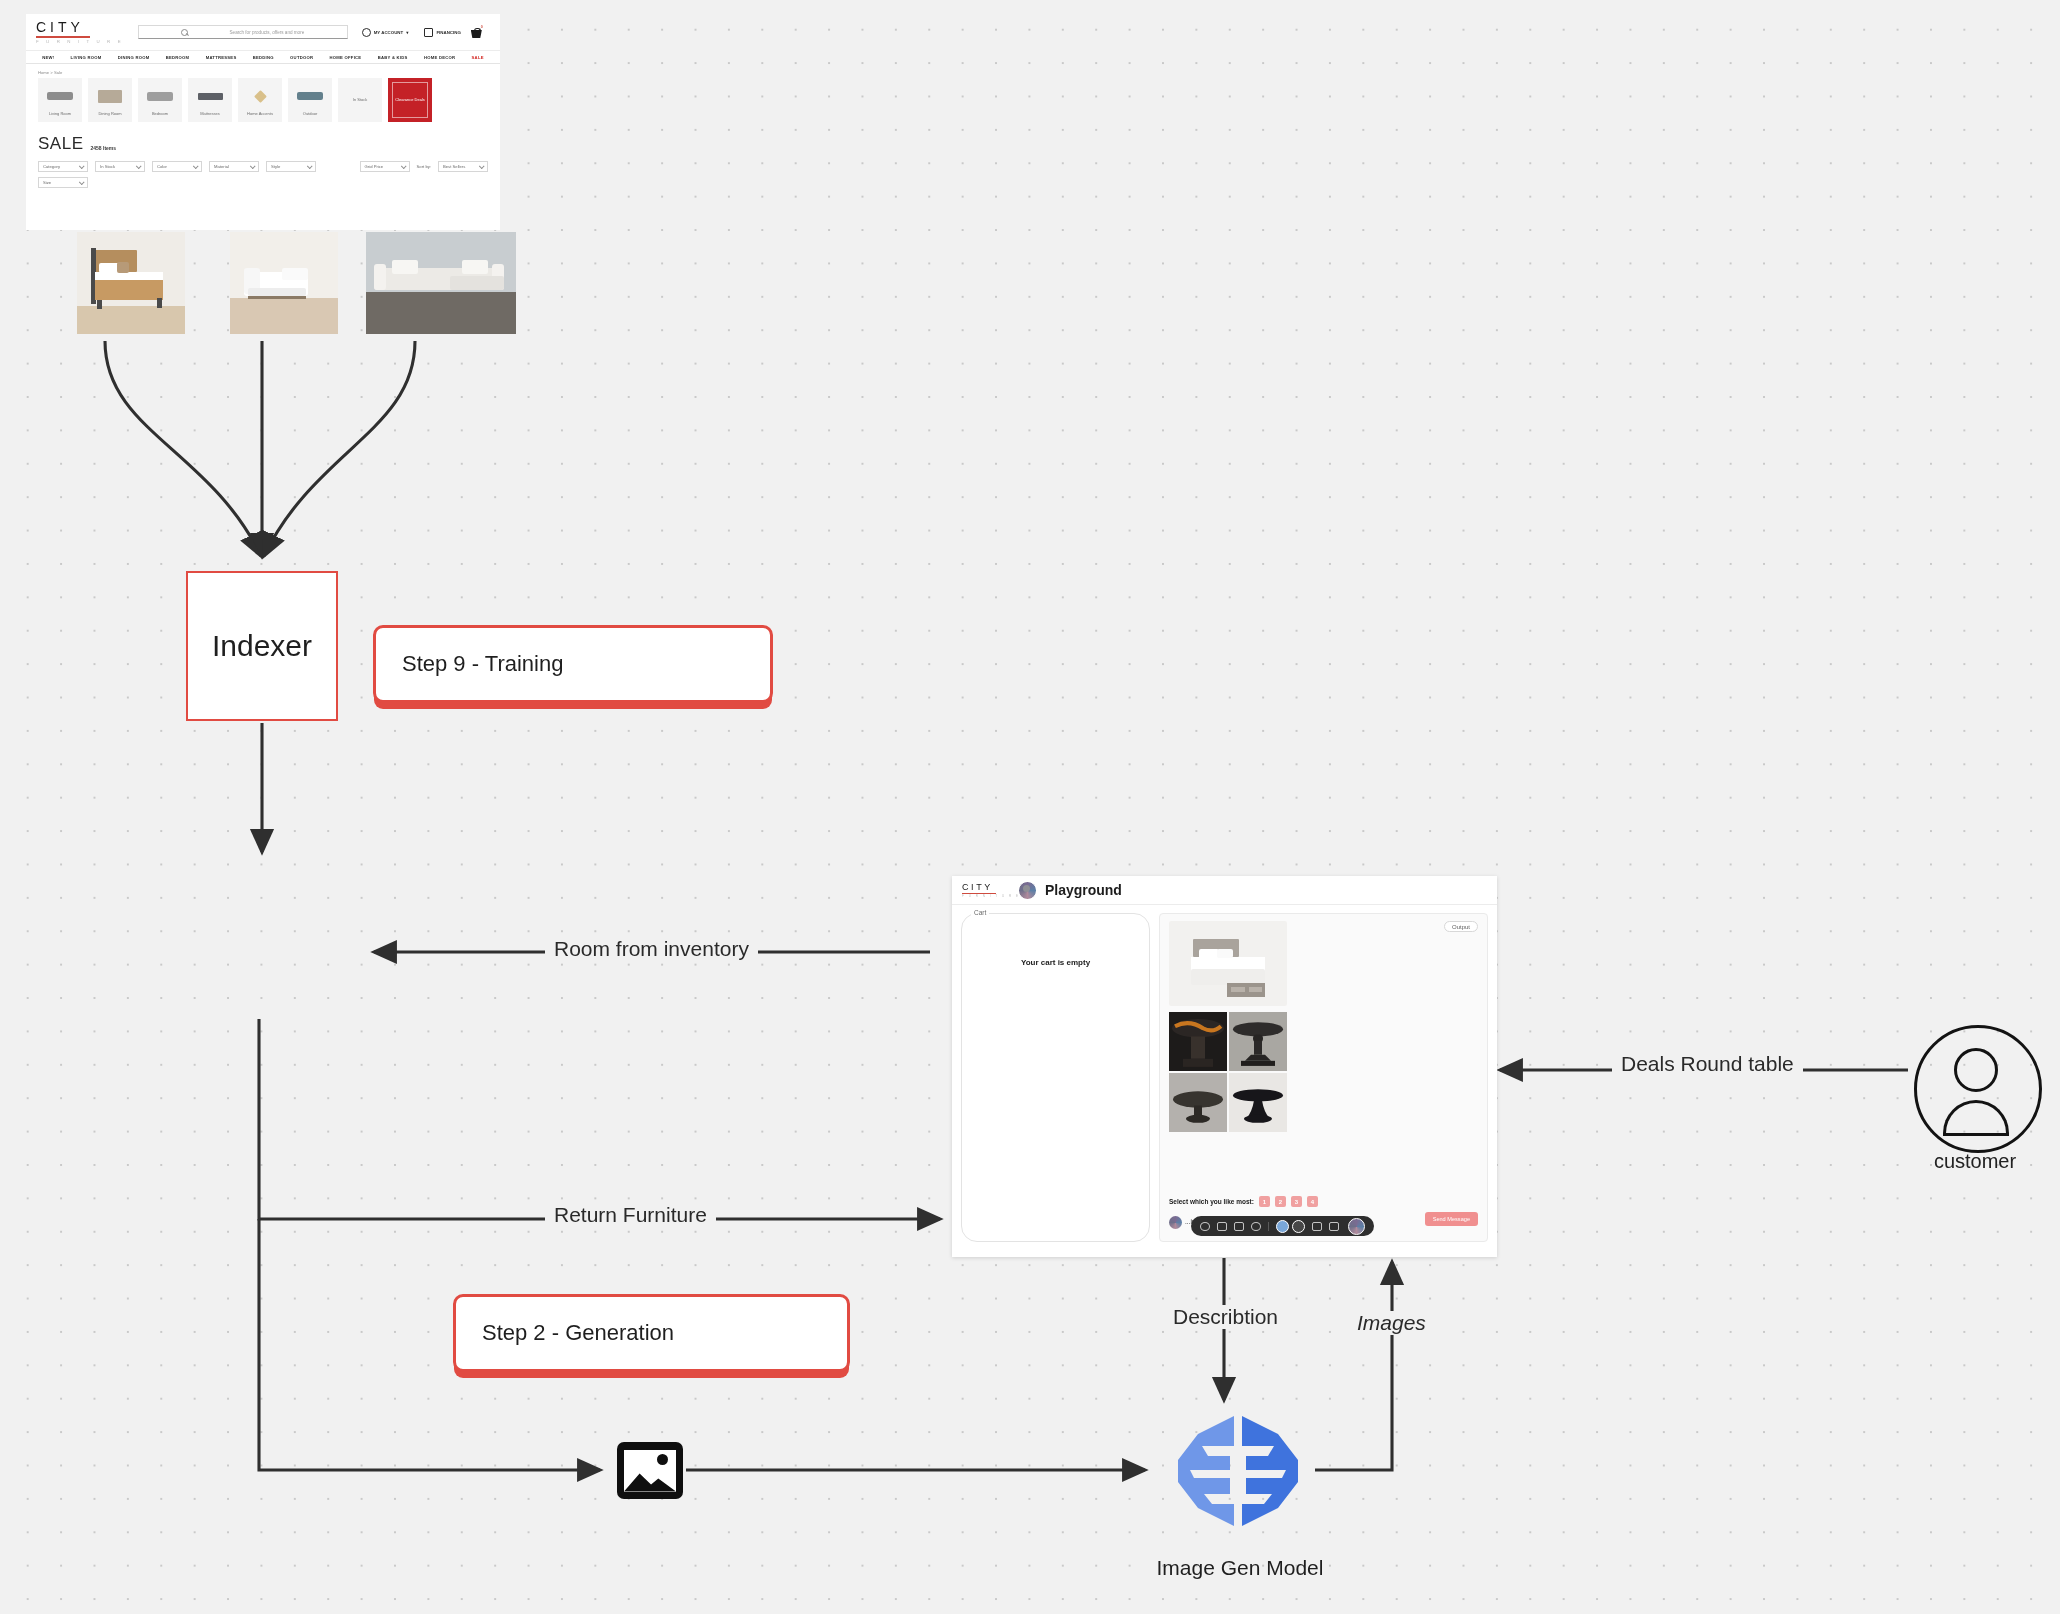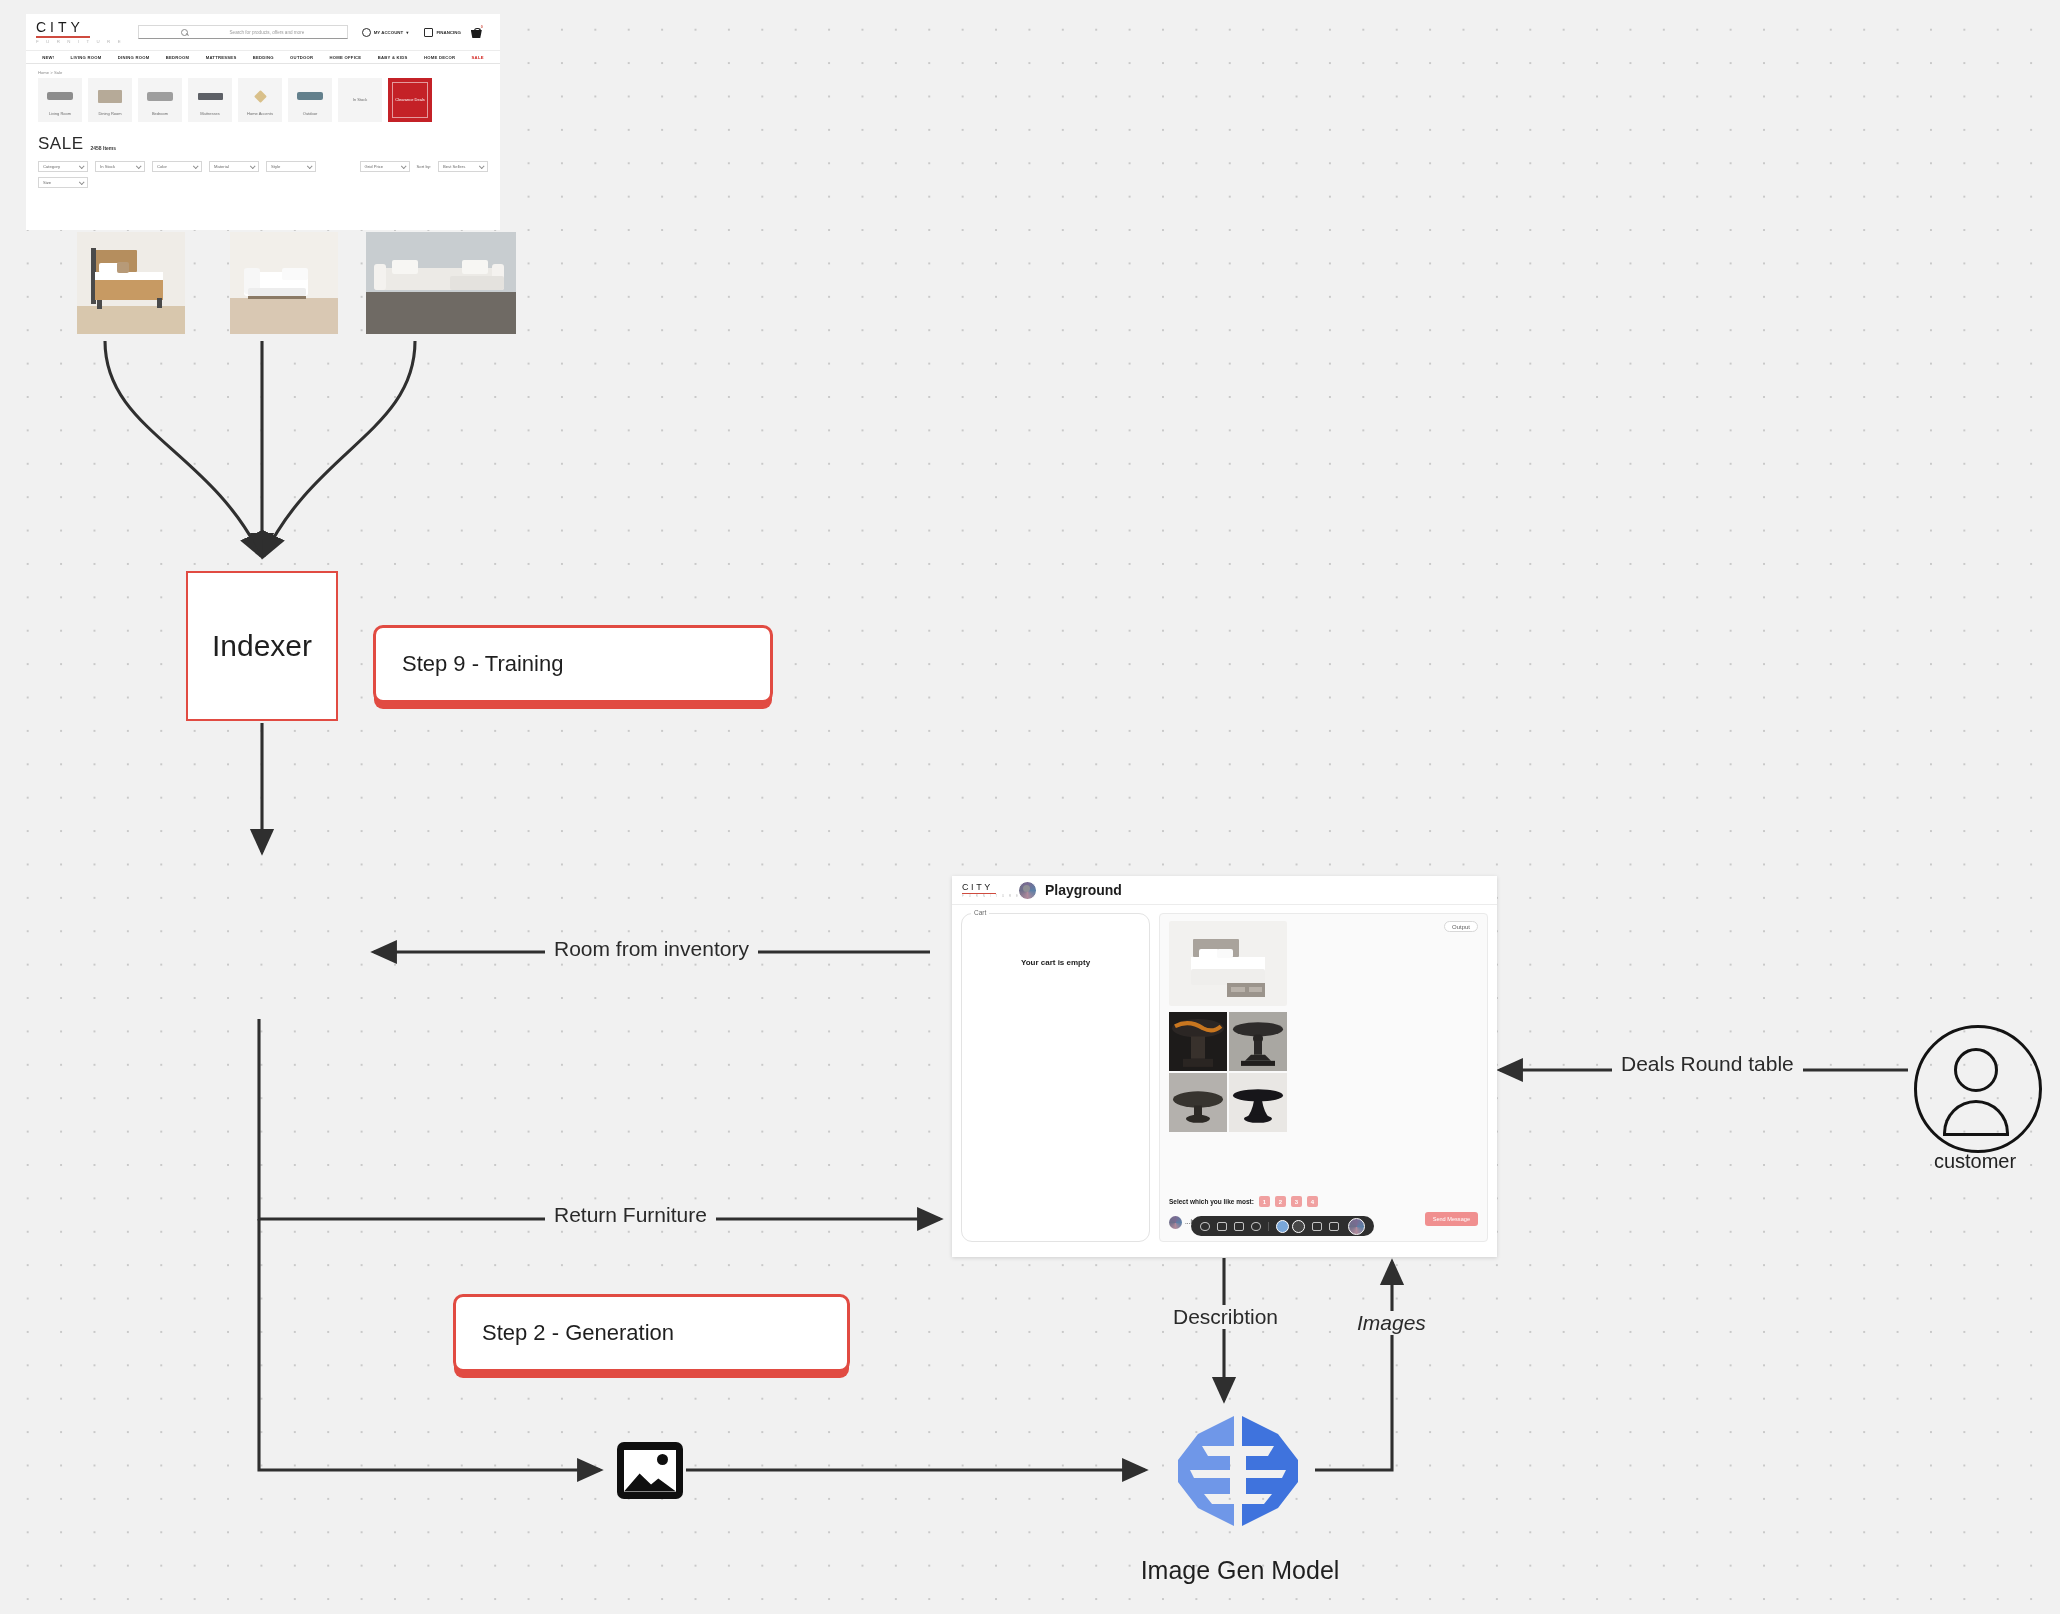--- a/index.html
+++ b/index.html
@@ -100,21 +100,21 @@
   .pg-logo{display:flex;flex-direction:column;line-height:1;}
   .pg-logo .a{font-size:9px;letter-spacing:2.6px;color:#1a1a1a;}
   .pg-logo .r{height:1px;background:#cf4b3f;width:34px;margin:1px 0;}
   .pg-logo .b{font-size:3px;letter-spacing:2px;color:#bdbdbd;}
   .pg-av{width:17px;height:17px;border-radius:50%;margin-left:-10px;
         background:conic-gradient(#7a6b92,#5c7fa6,#b08a9b,#6f6f8a,#7a6b92);
         border:1.3px solid #fff;position:relative;}
   .pg-av:after{content:"";position:absolute;left:4px;top:3px;width:7px;height:7px;border-radius:50%;background:#8f8f95;}
   .pg-title{font-size:14px;font-weight:700;color:#1d1d1d;}
   .pg-body{display:flex;gap:9px;padding:8px 9px;height:345px;box-sizing:border-box;}
-  .pg-cart{width:187px;border:.9px solid #e3e3e3;border-radius:11px;position:relative;background:#fff;}
+  .pg-cart{width:187px;border:.9px solid #e3e3e3;border-radius:16px;position:relative;background:#fff;}
   .pg-cart .cap{position:absolute;top:-5px;left:9px;background:#fff;padding:0 3px;font-size:6.5px;color:#6a6a6a;}
   .pg-cart .empty{position:absolute;top:44px;left:0;right:0;text-align:center;font-size:8px;font-weight:700;color:#232323;}
   .pg-out{flex:1;border:.9px solid #eaeaea;border-radius:4px;background:#fafafa;position:relative;display:flex;}
   .pg-outbadge{position:absolute;right:9px;top:7px;border:.9px solid #d8d8d8;border-radius:9px;
                padding:1.5px 7px;font-size:6px;color:#5f5f5f;background:#fff;}
   .pg-imgs{width:120px;padding:7px 0 0 9px;}
   .pg-bed{width:118px;height:85px;border-radius:2px;overflow:hidden;}
   .pg-grid{width:118px;height:120px;margin-top:6px;display:grid;grid-template-columns:1fr 1fr;gap:2px;}
   .pg-grid > div{overflow:hidden;}
   .pg-chat{position:absolute;left:9px;right:9px;bottom:8px;}
@@ -148,21 +148,21 @@
   
   .imgnode{position:absolute;left:617px;top:1442px;width:66px;height:57px;background:#0f0f0f;border-radius:7px;
            display:flex;align-items:center;justify-content:center;}
   .imgnode .inner{width:52px;height:42px;background:#fff;position:relative;overflow:hidden;}
   .imgnode .sun{position:absolute;right:8px;top:4px;width:11px;height:11px;border-radius:50%;background:#0f0f0f;}
   .imgnode .mtn{position:absolute;left:0;bottom:0;width:52px;height:25px;background:#0f0f0f;
                 clip-path:polygon(0% 100%,30% 28%,52% 72%,66% 48%,100% 100%);}
 
   
   .brain{position:absolute;left:1168px;top:1412px;width:140px;height:118px;}
-  .brain-lbl{position:absolute;left:1060px;top:1556px;width:360px;text-align:center;font-size:25px;color:#1f1f1f;}
+  .brain-lbl{position:absolute;left:1060px;top:1556px;width:360px;text-align:center;font-size:21px;color:#1f1f1f;}
 
   
   .elbl{position:absolute;font-size:21px;color:#2a2a2a;background:#f1f1f1;padding:0 9px;white-space:nowrap;}
   .lb-inv{left:545px;top:937px;}
   .lb-ret{left:545px;top:1203px;}
   .lb-black{left:1612px;top:1052px;}
   .lb-desc{left:1164px;top:1305px;}
   .lb-img{left:1348px;top:1311px;font-style:italic;}
 </style>
 </head>

